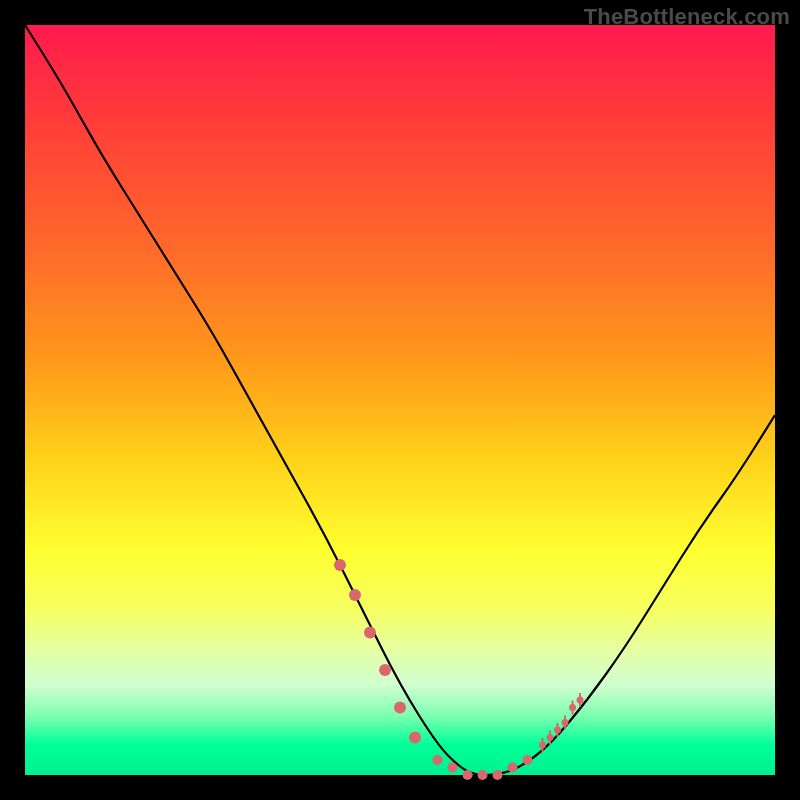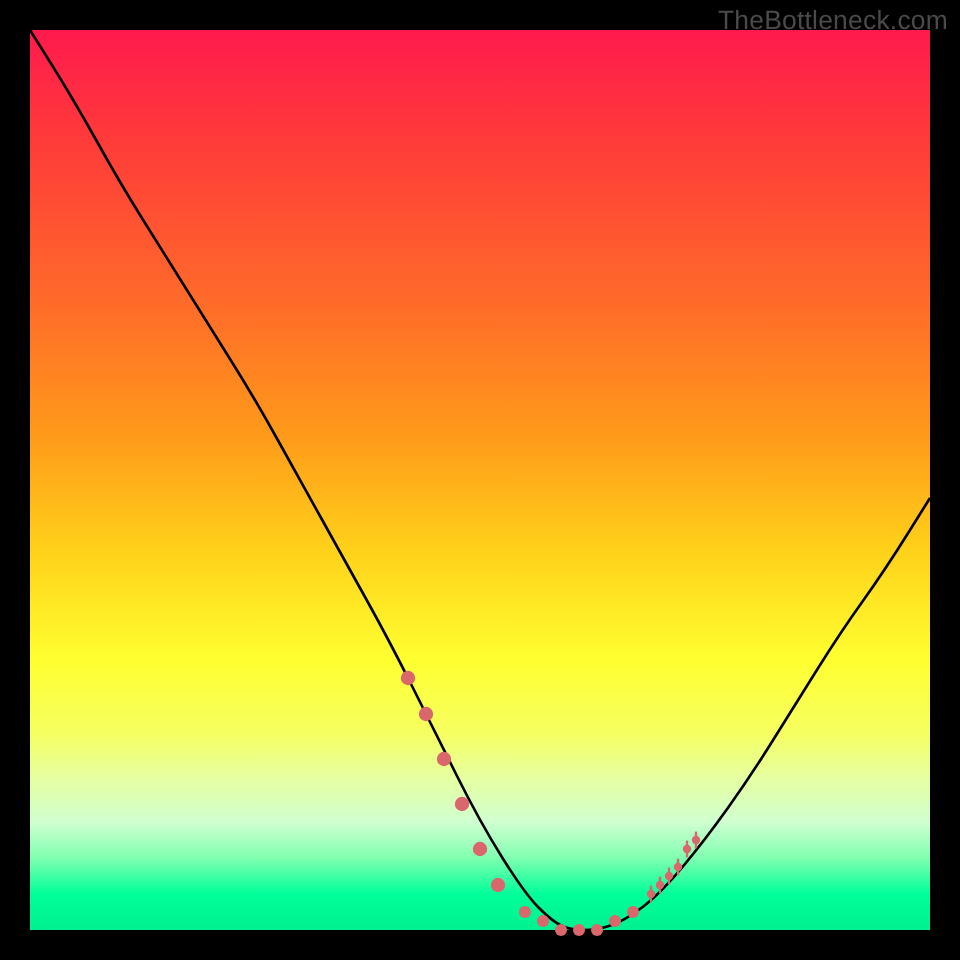--- a/index.html
+++ b/index.html
@@ -38,21 +38,21 @@
       #00ff99 96%,
       #00f090 100%
     );
   }
   .watermark {
     position: absolute;
     top: 4px;
     right: 10px;
     color: #4a4a4a;
     font-size: 22px;
-    font-weight: 400;
+    font-weight: 700;
     letter-spacing: 0.2px;
     user-select: none;
   }
   svg.curve {
     position: absolute;
     inset: 0;
     width: 100%;
     height: 100%;
     overflow: visible;
   }

